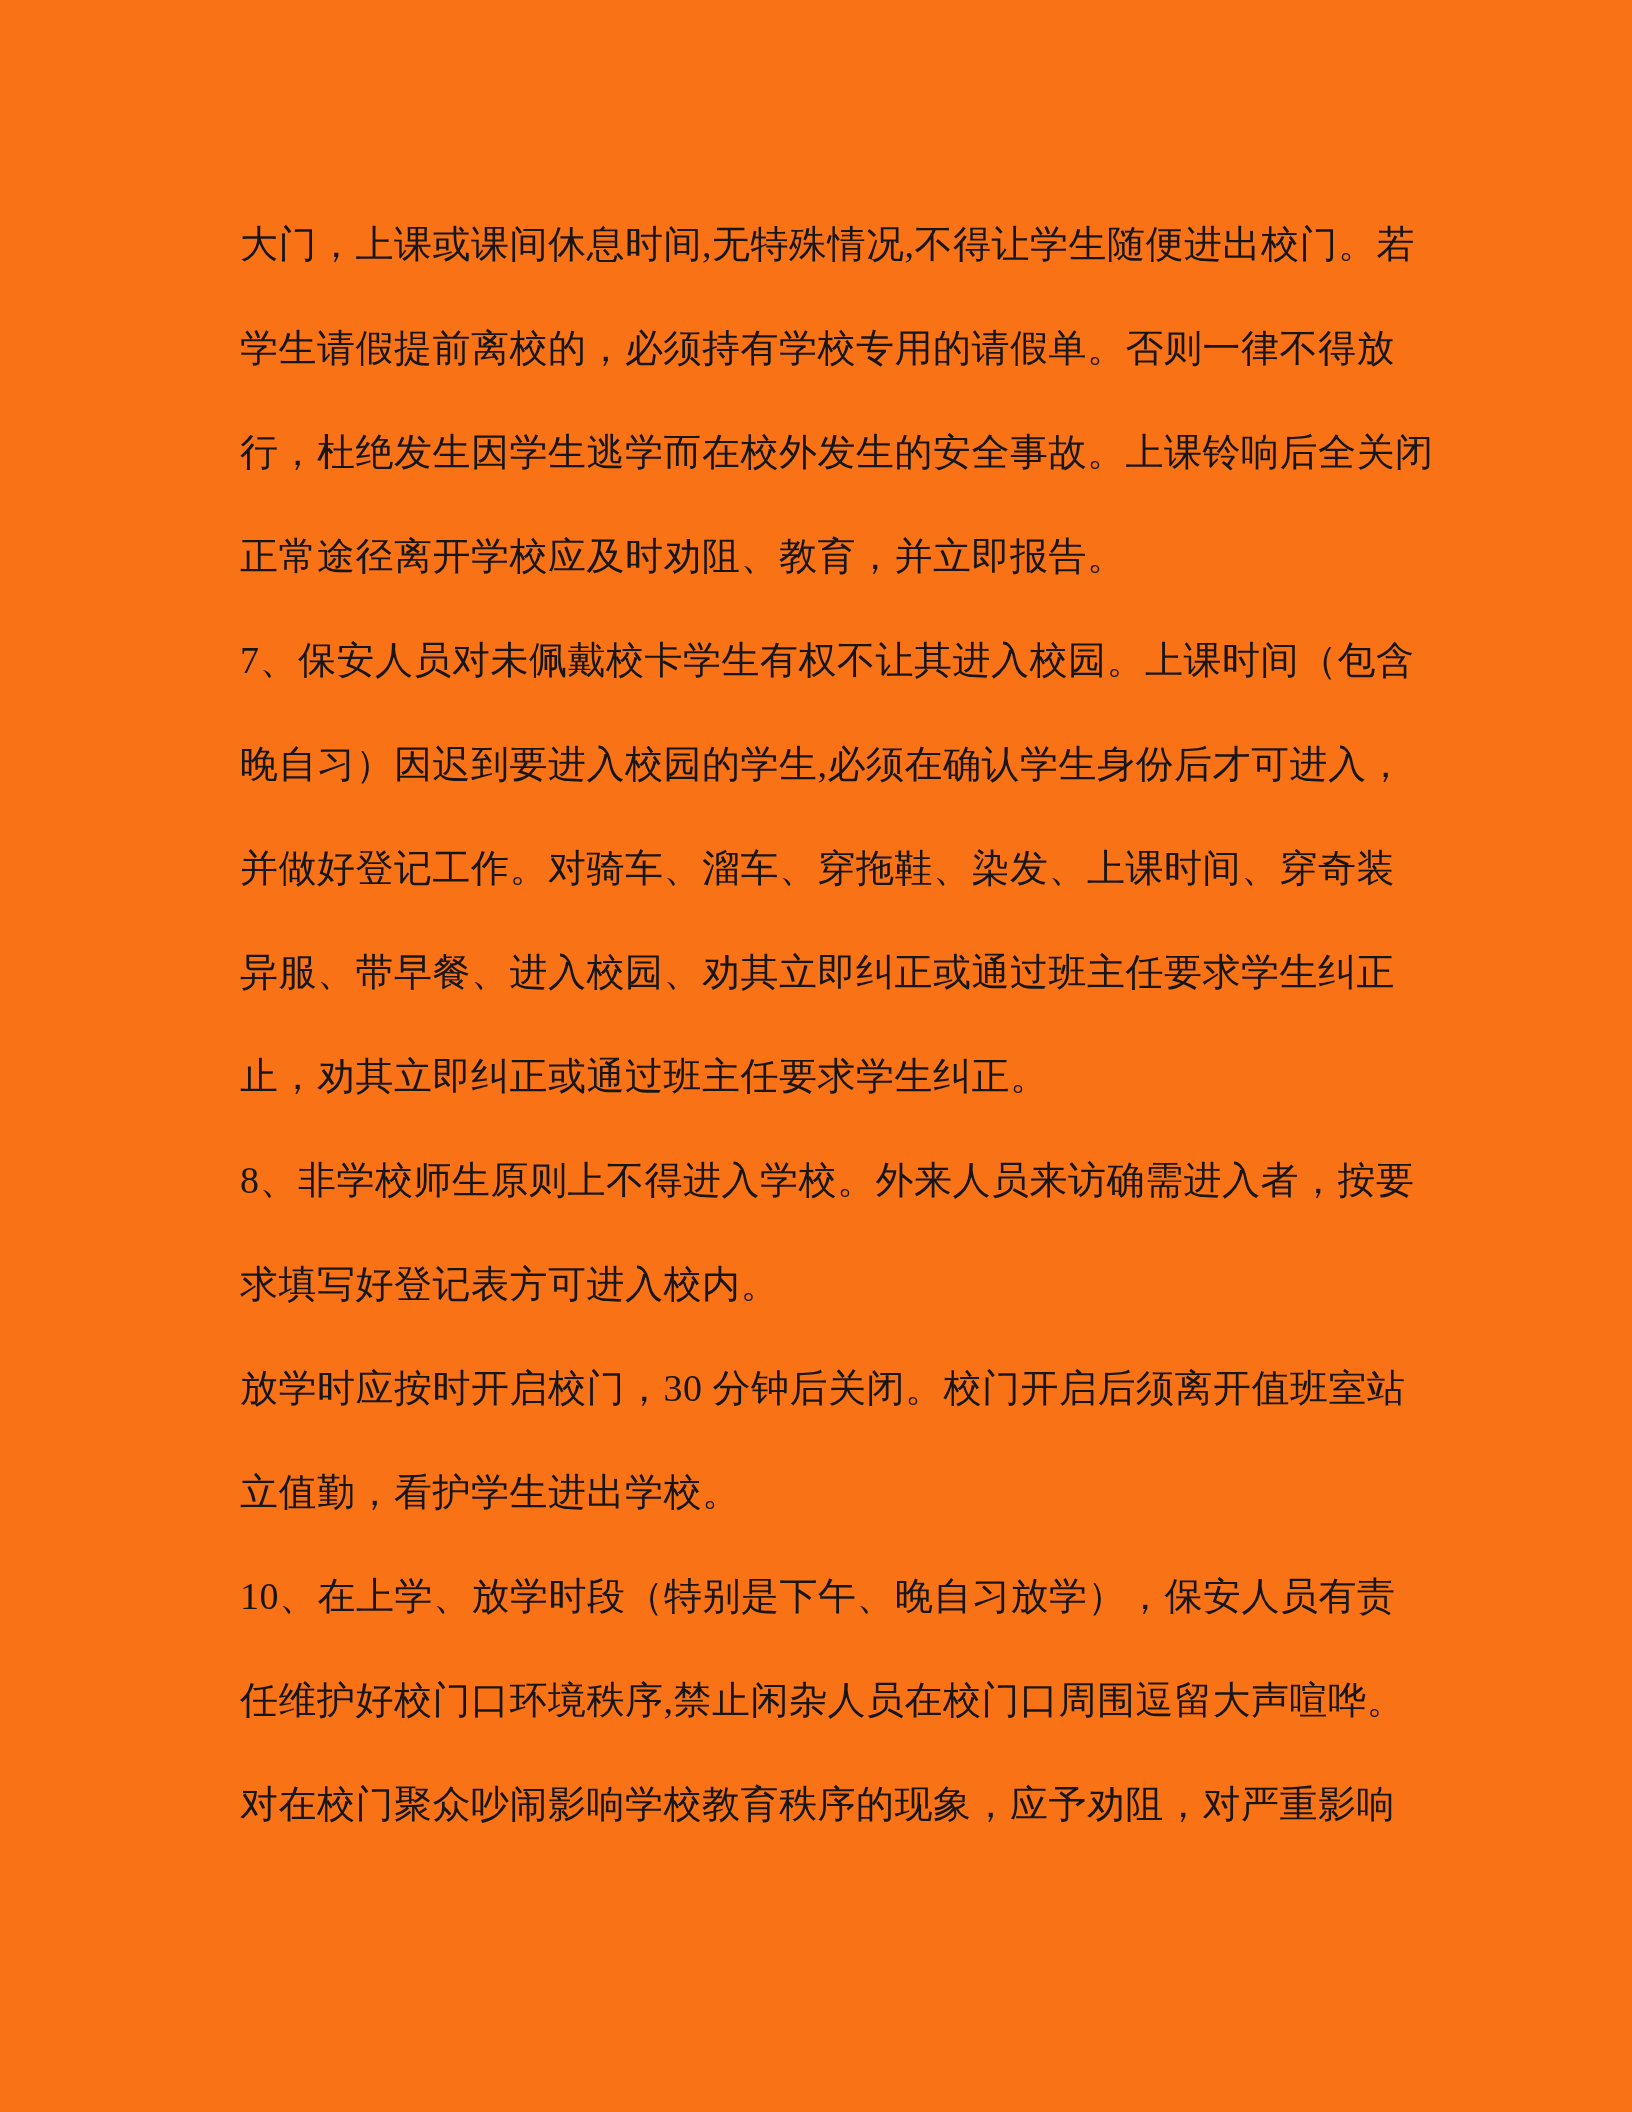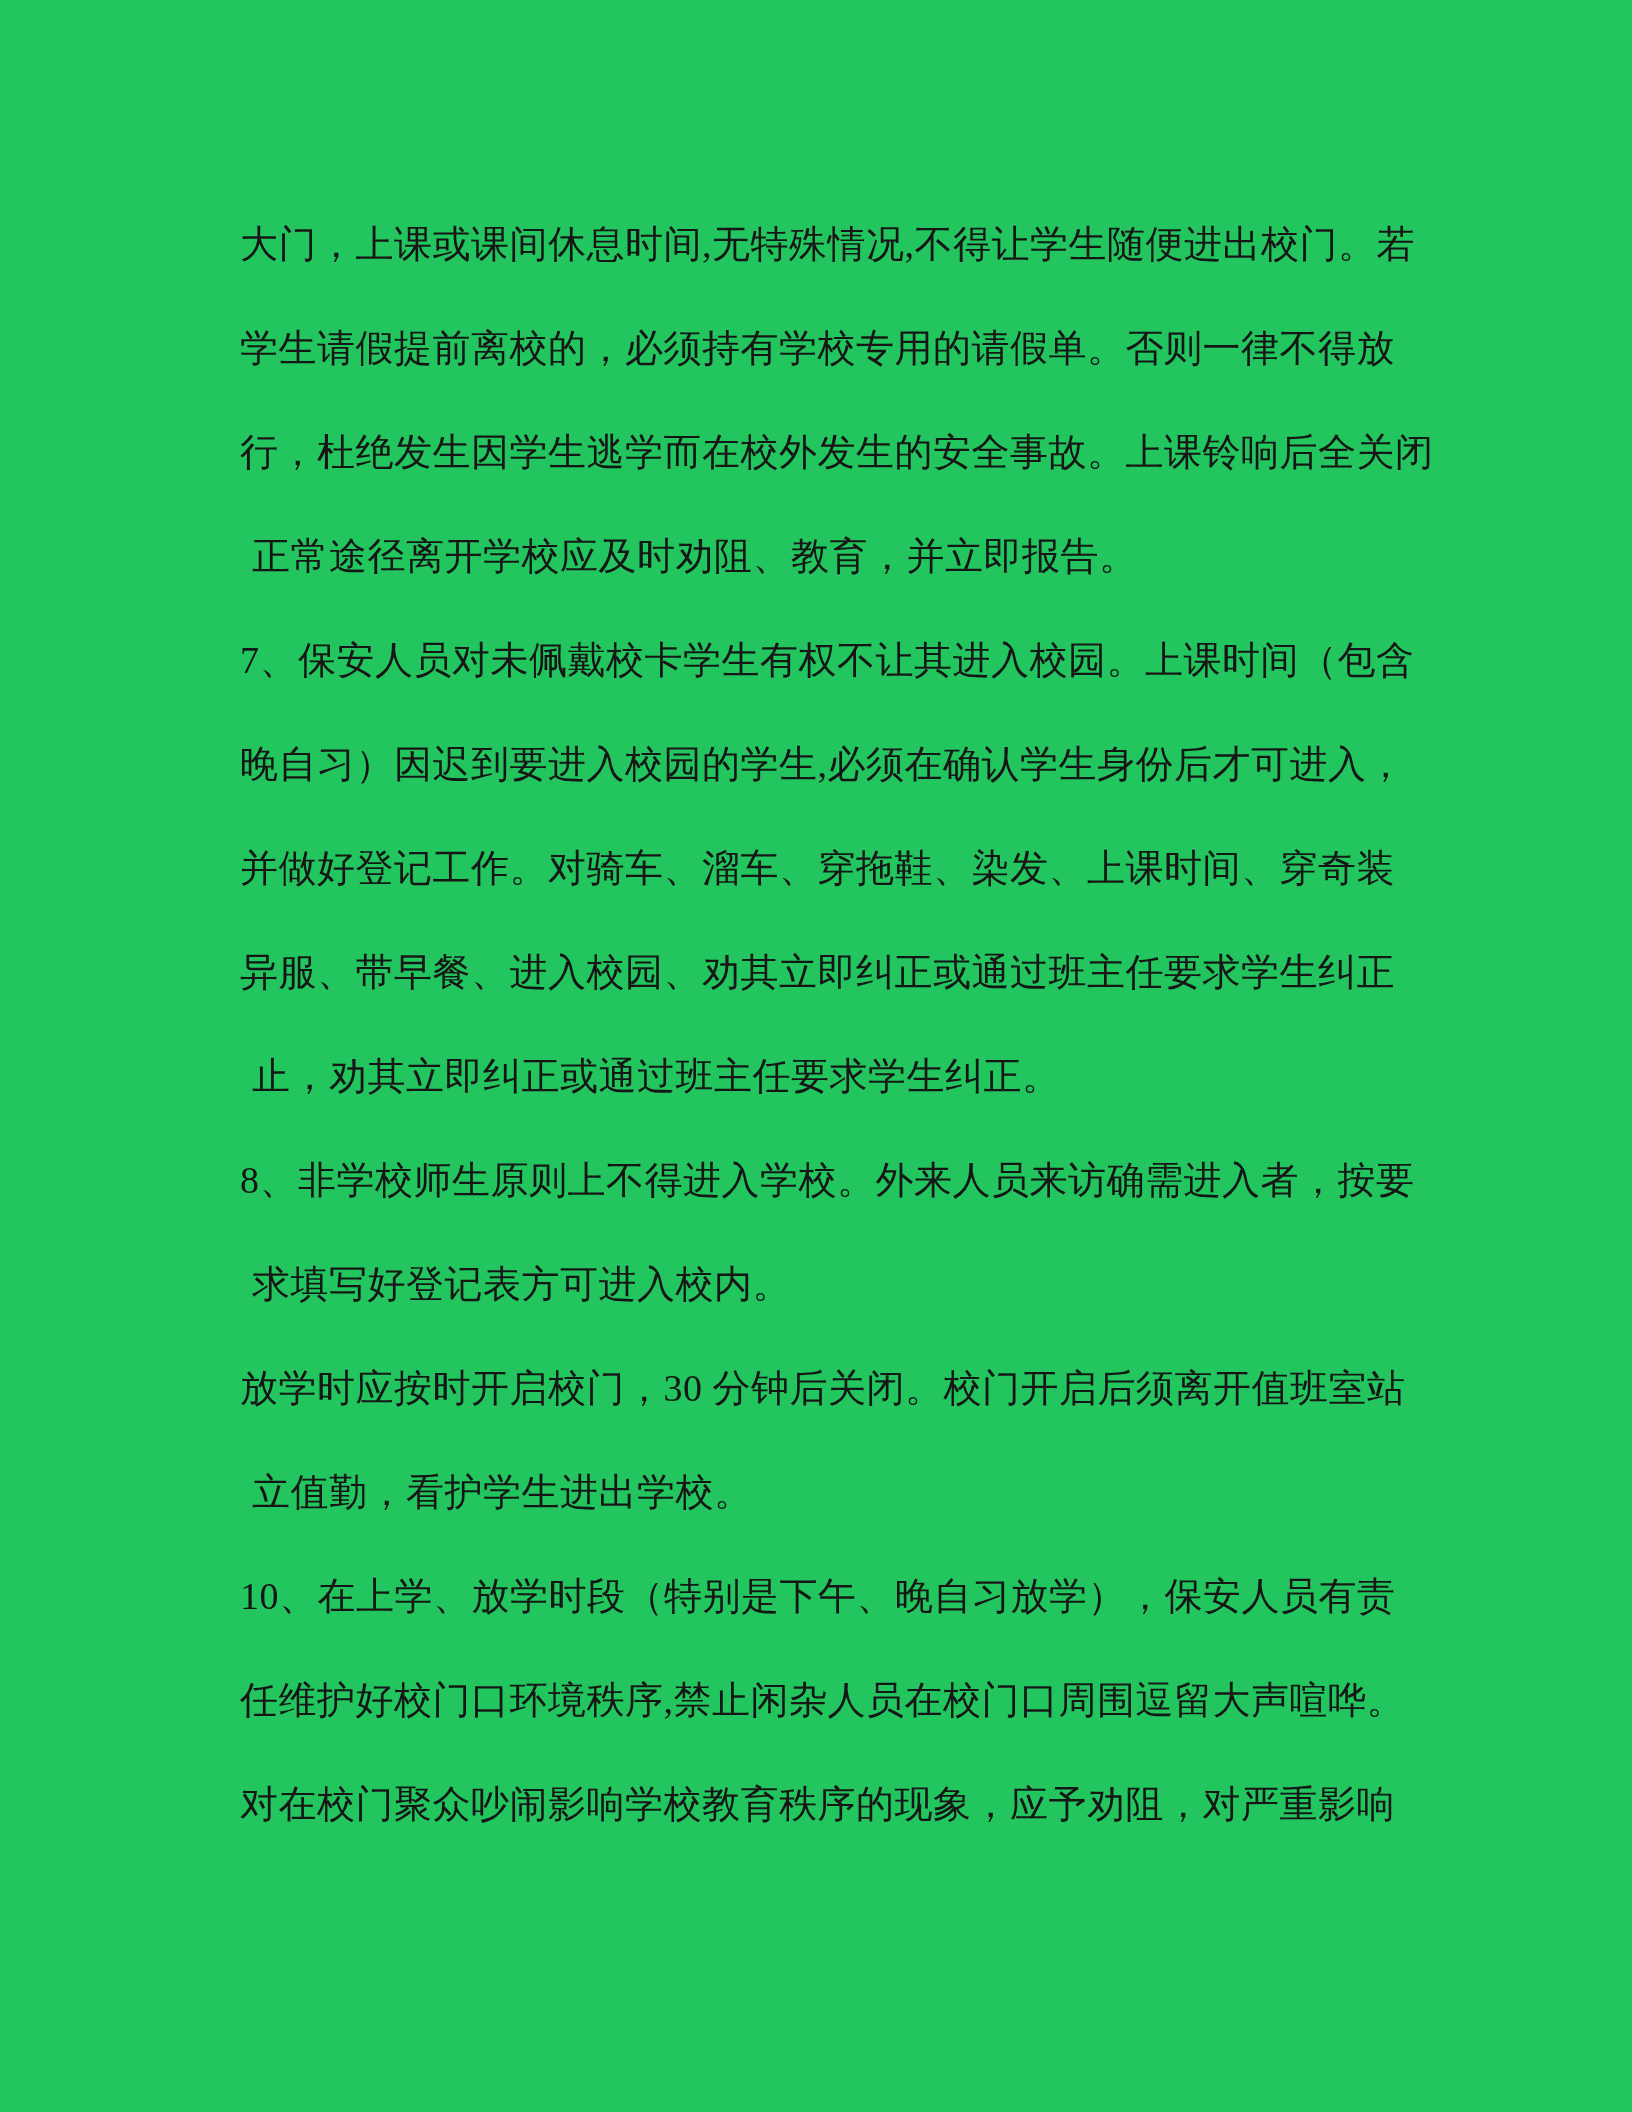--- a/index.html
+++ b/index.html
@@ -5,21 +5,21 @@
   html, body {
     margin: 0;
     padding: 0;
     background: #ffffff;
   }
   .page {
     position: relative;
     width: 1632px;
     height: 2112px;
     margin: 0 auto;
-    background: #22c55e;
+    background: #f97316;
     box-sizing: border-box;
     padding: 192px 240px 0 240px;
     font-family: "Liberation Serif", "DejaVu Serif", serif;
     color: #141414;
     overflow: hidden;
   }
   .paragraph {
     margin: 0;
     padding: 0;
   }
@@ -30,21 +30,20 @@
     white-space: nowrap;
     letter-spacing: 0.5px;
     text-align: justify;
     text-align-last: justify;
     text-justify: inter-character;
     font-weight: 500;
     color: #161616;
   }
   .text-line.para-end {
     text-align-last: left;
-    margin-left: 12px;
   }
 </style>
 </head>
 <body>
 
 <div class="page">
 
   <div class="paragraph">
     <div class="text-line">大门，上课或课间休息时间,无特殊情况,不得让学生随便进出校门。若</div>
     <div class="text-line">学生请假提前离校的，必须持有学校专用的请假单。否则一律不得放</div>

